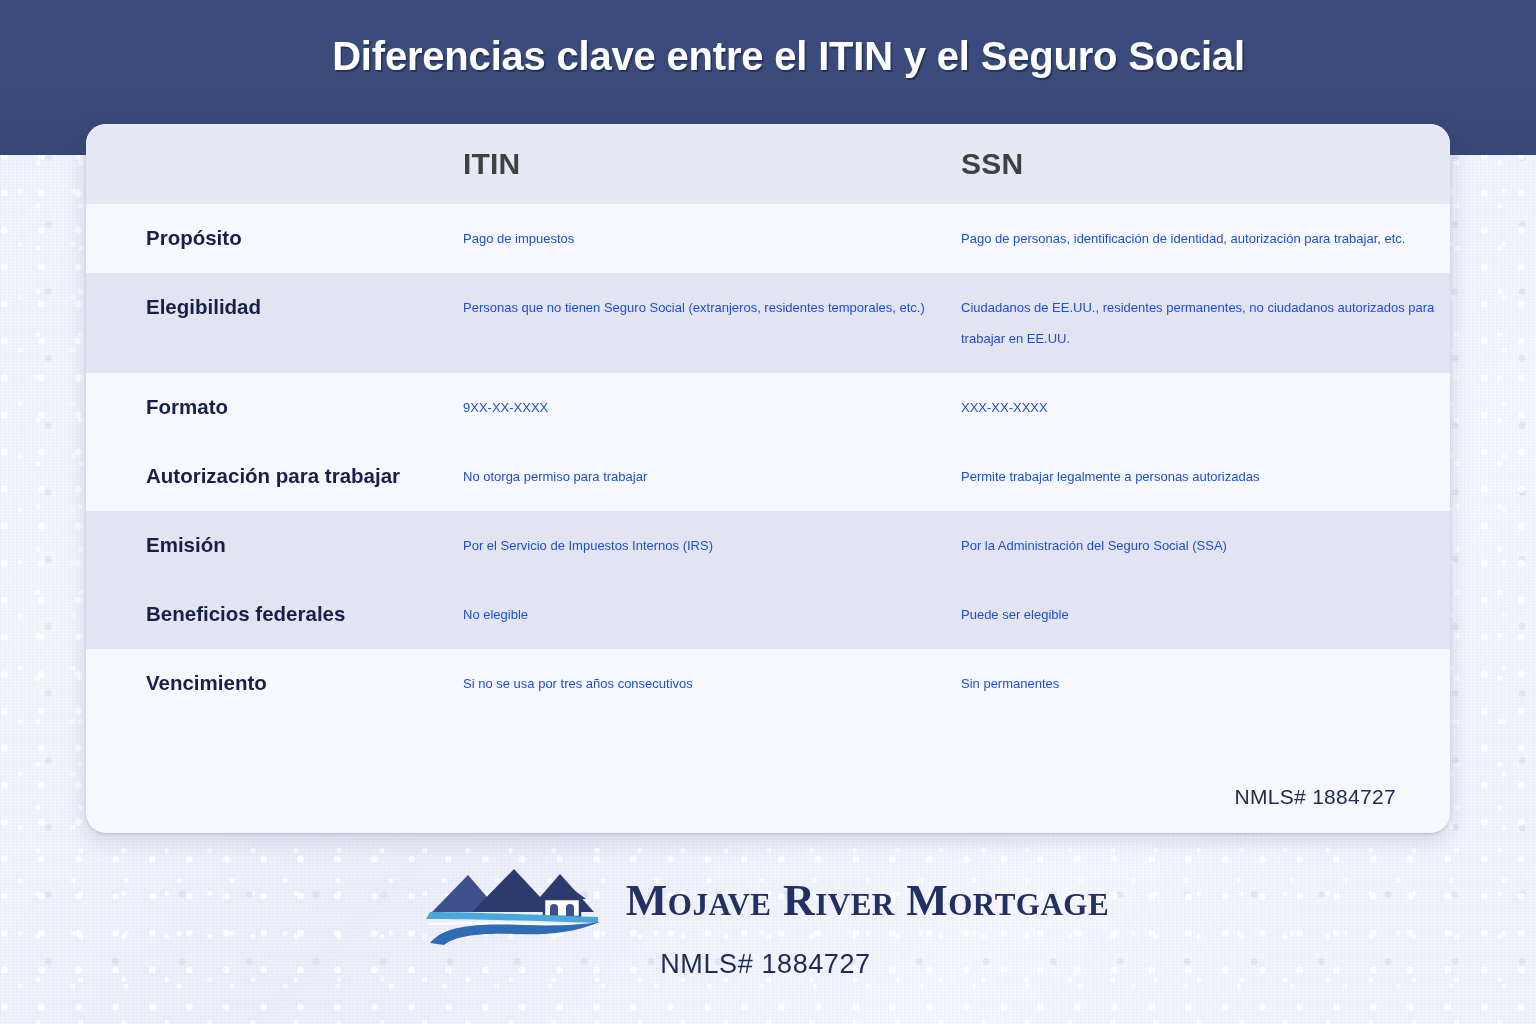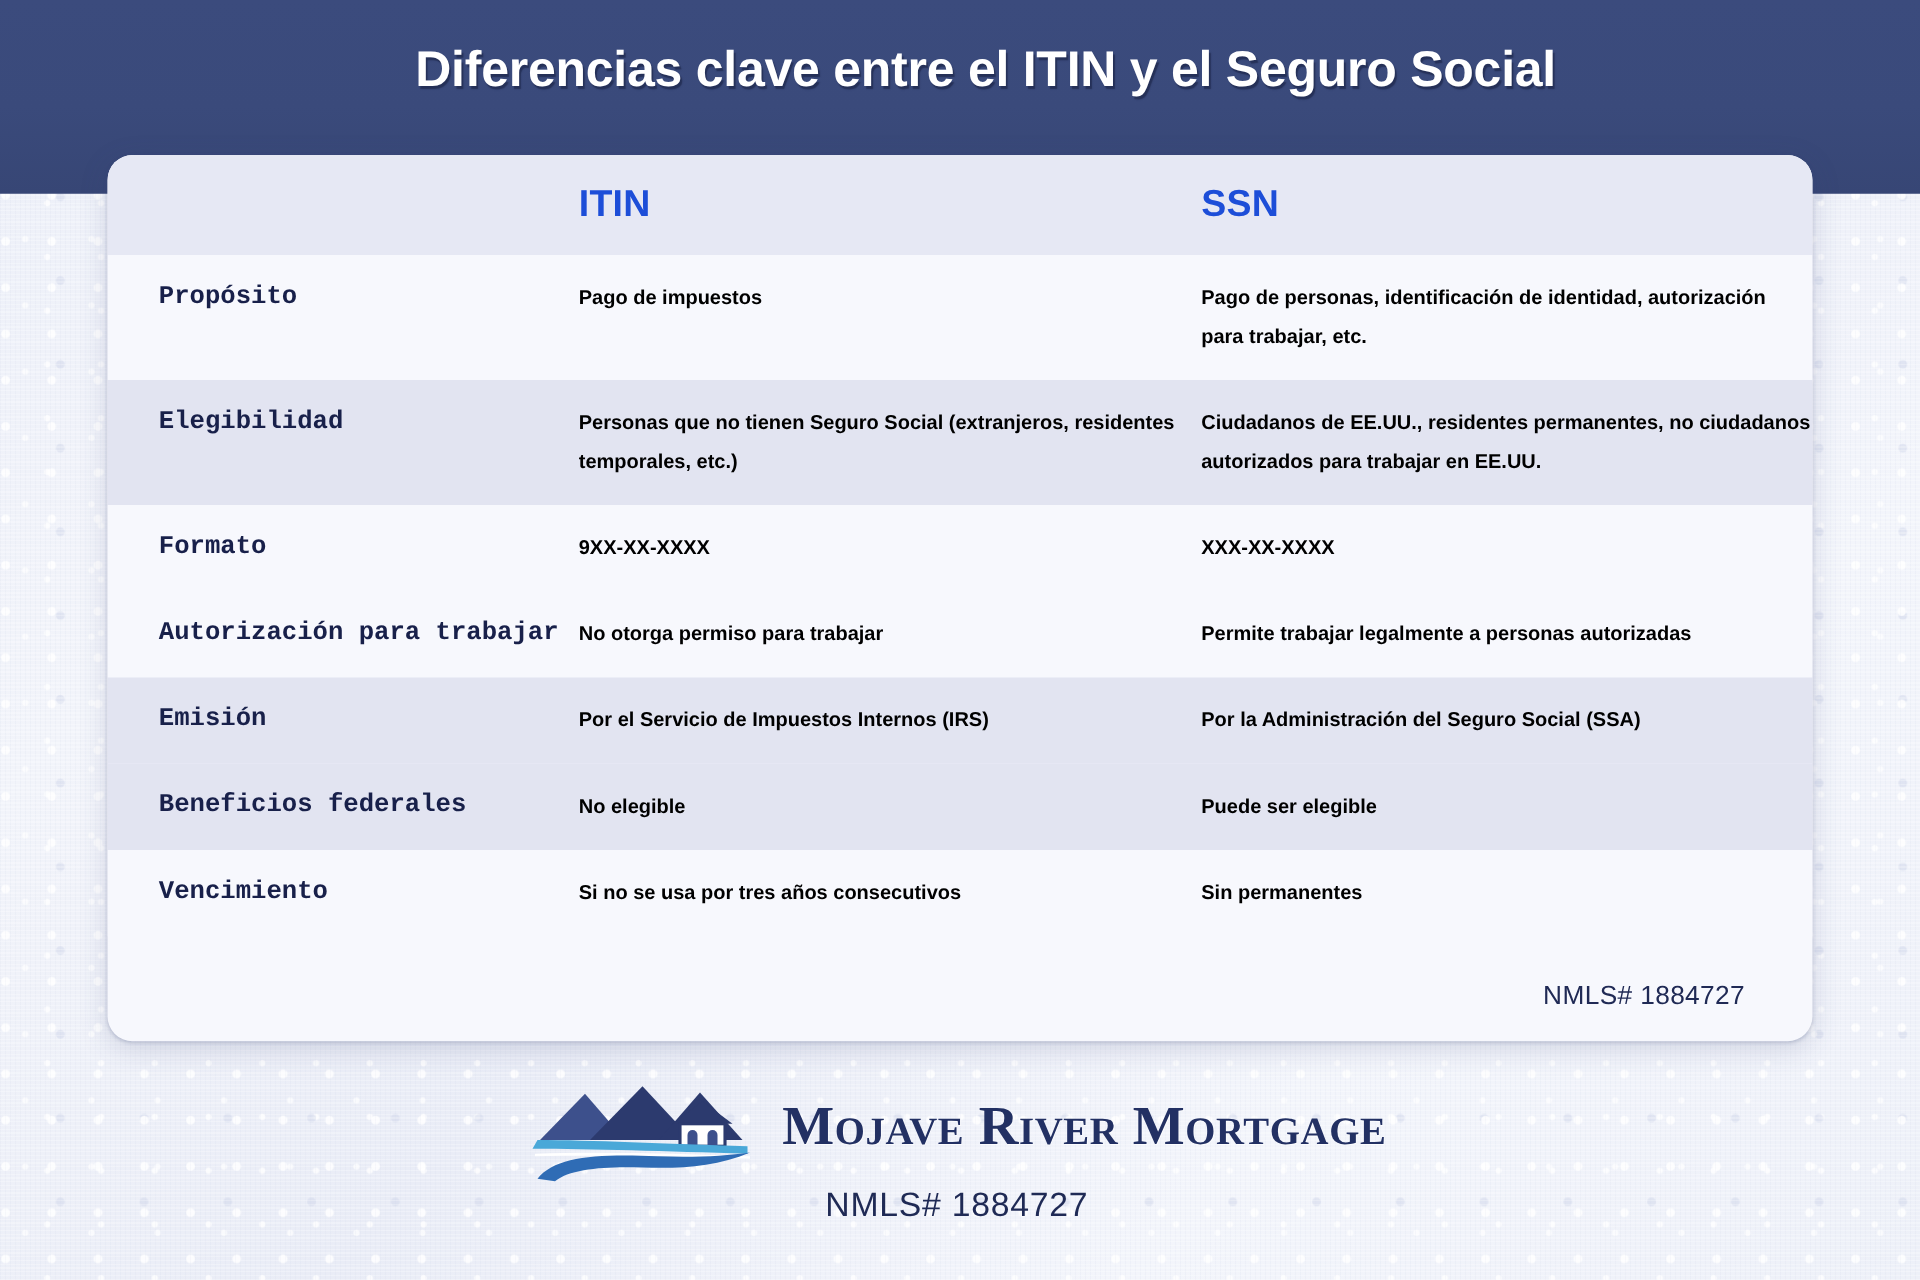--- a/index.html
+++ b/index.html
@@ -80,47 +80,47 @@
     width: 100%;
   }
   .trow.head {
     background: #e6e8f4;
     height: 80px;
     align-items: center;
   }
   .trow.light  { background: #f7f8fd; }
   .trow.shade  { background: #e2e4f1; }
 
-  .c-label { width: 375px; box-sizing: border-box; padding-left: 41px; font-family: Liberation Mono, monospace; }
+  .c-label { width: 375px; box-sizing: border-box; padding-left: 60px; }
   .c-itin  { width: 500px; box-sizing: border-box; padding-left: 2px; }
   .c-ssn   { width: 489px; box-sizing: border-box; padding-left: 0px; }
 
   .head .c-label { }
   .head .c-itin, .head .c-ssn {
-    color: #1d4ed8;
+    color: #404040;
     font-size: 30px;
     font-weight: 700;
     letter-spacing: 0.2px;
   }
 
   .body-row {
     padding-top: 19px;
     padding-bottom: 19px;
     align-items: flex-start;
   }
   .rlabel {
     color: #18204a;
     font-size: 20.5px;
     font-weight: 700;
     line-height: 30px;
   }
   .rval {
-    color: #000000;
-    font-size: 16px;
-    font-weight: 700;
+    color: #1d4ed8;
+    font-size: 13px;
+    font-weight: 400;
     line-height: 31px;
   }
 
   
   #card-nmls {
     position: absolute;
     right: 54px;
     bottom: 24px;
     color: #202a55;
     font-size: 21px;

